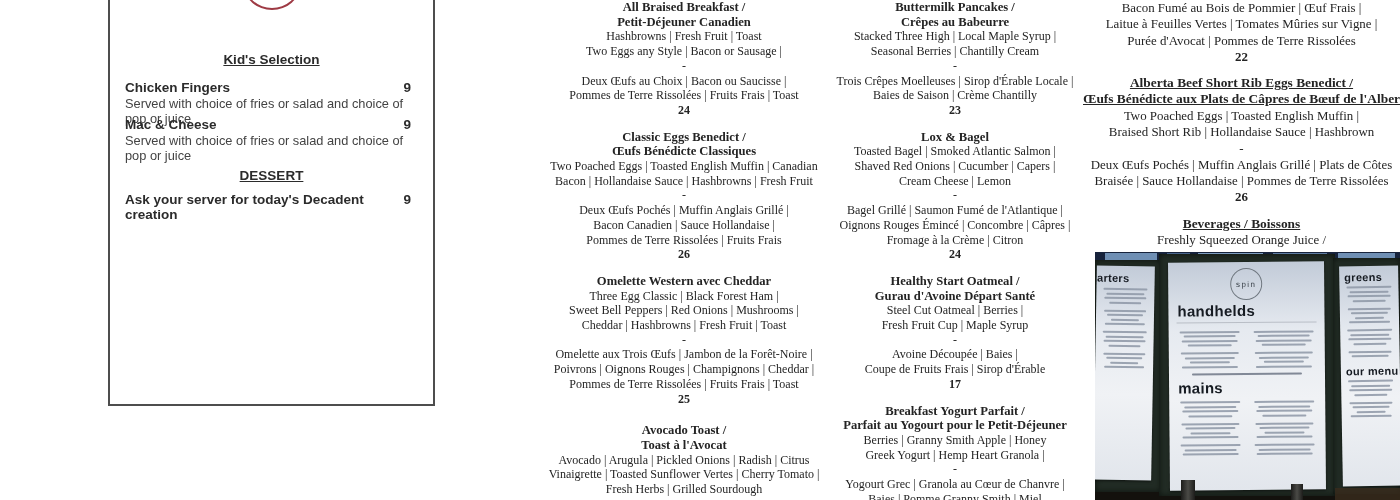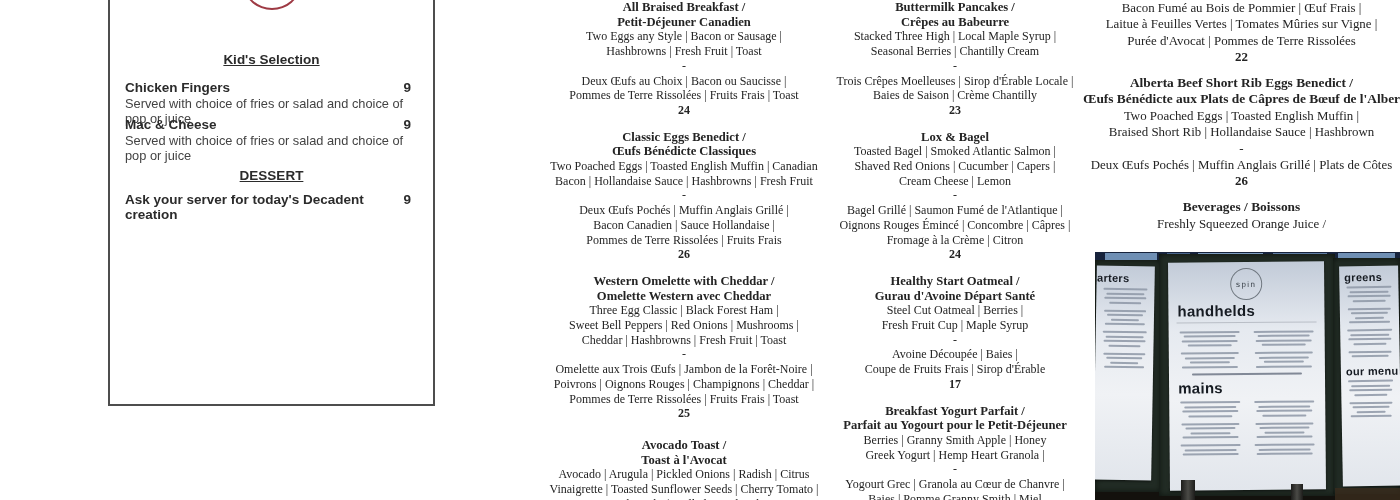--- a/index.html
+++ b/index.html
@@ -29,21 +29,21 @@
   .mcol{position:absolute;top:0;text-align:center;}
   .mcol-1{left:538px;width:292px;}
   .mcol-2{left:828px;width:254px;}
   .mcol-3{left:1083px;width:317px;}
   .mi{margin-bottom:12px;}
   .mcol-1 .mi div,.mcol-2 .mi div{line-height:14.7px;font-size:12px;white-space:nowrap;}
   .mcol-3 .mi{margin-bottom:10px;text-align:center;}
   .mcol-3 .mi div{line-height:16.3px;font-size:12.9px;white-space:nowrap;}
   .mt{font-weight:bold;}
   .mcol-1 .mt,.mcol-2 .mt{font-size:12.6px !important;}
-  .mcol-3 .mt{font-size:13.4px !important;}
+  .mcol-3 .mt{font-size:13.4px !important;text-decoration:underline;}
   .mp{font-weight:bold;}
   
   .photo{position:absolute;left:1095px;top:252px;width:305px;height:248px;
     background:#13110d;overflow:hidden;font-family:"Liberation Sans", sans-serif;}
   .ph-top{position:absolute;left:0;top:0;width:305px;height:13px;background:#17233c;}
   .win{position:absolute;top:1px;height:11px;}
   .holder{position:absolute;background:#222c25;box-shadow:inset 0 0 6px #0c120d;}
   .page{position:absolute;background:linear-gradient(180deg,#c2cbd8 0%,#e6eaf0 30%,#f0f2f5 60%,#e2e6ec 100%);
     overflow:hidden;box-shadow:0 1px 3px rgba(0,0,0,.6);}
   .ph-head{font-weight:bold;color:#161b22;letter-spacing:.3px;}
@@ -77,55 +77,54 @@
   <div class="kb-row" style="top:196px;">
     <span>Ask your server for today's Decadent creation</span>
     <span>9</span>
   </div>
 </div>
 
 <div class="mcol mcol-1">
   <div class="mi">
     <div class="mt">All Braised Breakfast /</div>
     <div class="mt">Petit-Déjeuner Canadien</div>
+    <div>Hashbrowns | Fresh Fruit | Toast</div>
     <div>Two Eggs any Style | Bacon or Sausage |</div>
-    <div>Hashbrowns | Fresh Fruit | Toast</div>
     <div>-</div>
     <div>Deux Œufs au Choix | Bacon ou Saucisse |</div>
     <div>Pommes de Terre Rissolées | Fruits Frais | Toast</div>
     <div class="mp">24</div>
   </div>
   <div class="mi">
     <div class="mt">Classic Eggs Benedict /</div>
     <div class="mt">Œufs Bénédicte Classiques</div>
     <div>Two Poached Eggs | Toasted English Muffin | Canadian</div>
     <div>Bacon | Hollandaise Sauce | Hashbrowns | Fresh Fruit</div>
     <div>-</div>
     <div>Deux Œufs Pochés | Muffin Anglais Grillé |</div>
     <div>Bacon Canadien | Sauce Hollandaise |</div>
     <div>Pommes de Terre Rissolées | Fruits Frais</div>
     <div class="mp">26</div>
   </div>
   <div class="mi">
-    <div class="mt">Western Omelette with Cheddar /</div>
     <div class="mt">Omelette Western avec Cheddar</div>
     <div>Three Egg Classic | Black Forest Ham |</div>
     <div>Sweet Bell Peppers | Red Onions | Mushrooms |</div>
     <div>Cheddar |  Hashbrowns | Fresh Fruit | Toast</div>
     <div>-</div>
     <div>Omelette aux Trois Œufs | Jambon de la Forêt-Noire |</div>
     <div>Poivrons | Oignons Rouges | Champignons | Cheddar |</div>
     <div>Pommes de Terre Rissolées | Fruits Frais | Toast</div>
     <div class="mp">25</div>
   </div>
   <div class="mi" style="margin-top:17px;">
     <div class="mt">Avocado Toast /</div>
     <div class="mt">Toast à l'Avocat</div>
     <div>Avocado | Arugula | Pickled Onions | Radish | Citrus</div>
-    <div>Vinaigrette | Toasted Sunflower Seeds | Cherry Tomato |</div>
+    <div>Vinaigrette | Toasted Sunflower Vertes | Cherry Tomato |</div>
     <div>Fresh Herbs | Grilled Sourdough</div>
   </div>
 </div>
 
 <div class="mcol mcol-2">
   <div class="mi">
     <div class="mt">Buttermilk Pancakes /</div>
     <div class="mt">Crêpes au Babeurre</div>
     <div>Stacked Three High | Local Maple Syrup |</div>
     <div>Seasonal Berries | Chantilly Cream</div>
@@ -173,20 +172,21 @@
     <div>Purée d'Avocat | Pommes de Terre Rissolées</div>
     <div class="mp">22</div>
   </div>
   <div class="mi">
     <div class="mt">Alberta Beef Short Rib Eggs Benedict /</div>
     <div class="mt">Œufs Bénédicte aux Plats de Câpres de Bœuf de l'Alberta</div>
     <div>Two Poached Eggs | Toasted English Muffin |</div>
     <div>Braised Short Rib | Hollandaise Sauce | Hashbrown</div>
     <div>-</div>
     <div>Deux Œufs Pochés | Muffin Anglais Grillé | Plats de Côtes</div>
+    <div>Braisée | Sauce Hollandaise | Pommes de Terre Rissolées</div>
     <div class="mp">26</div>
   </div>
   <div class="mi">
     <div class="mt">Beverages / Boissons</div>
     <div>Freshly Squeezed Orange Juice /</div>
   </div>
 </div>
 
 <div class="photo">
   <div class="ph-top">

